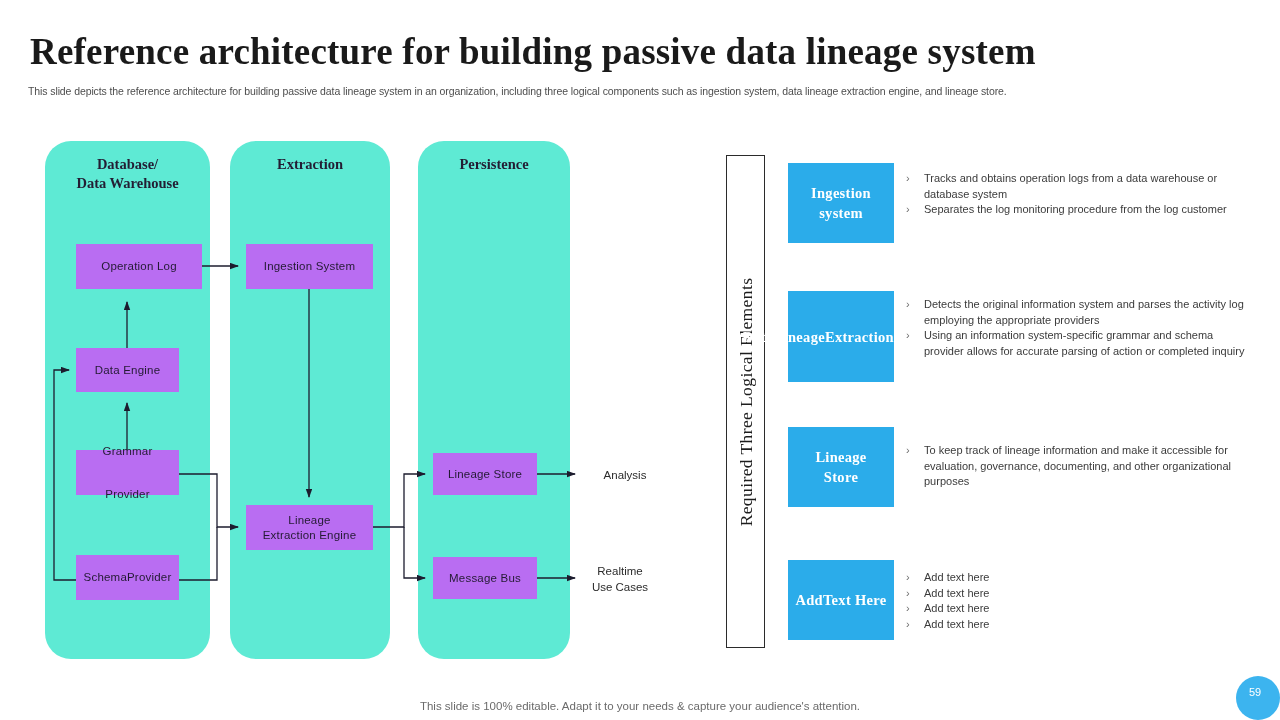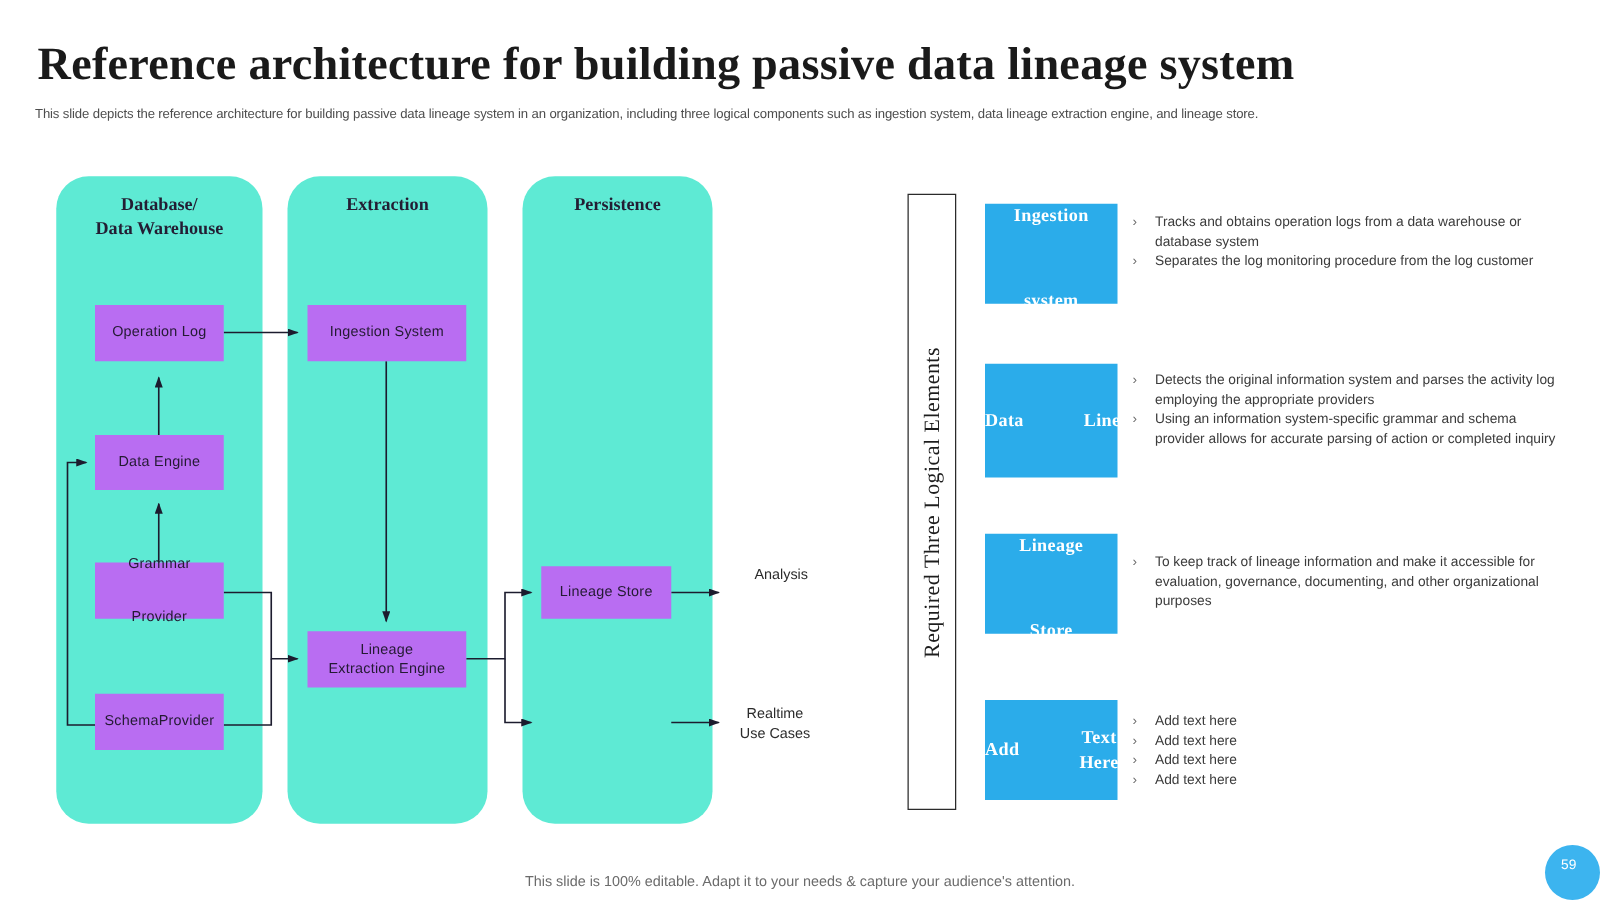--- a/index.html
+++ b/index.html
@@ -76,26 +76,25 @@
     font-family:"Liberation Serif", serif;
     font-size:17.5px; color:#1d1d1d; letter-spacing:0.4px;
   }
 
   .element-row { position:absolute; left:88px; width:470px; }
   .chip {
     position:absolute; left:0; top:0;
     width:106px;
     background:#2bacea;
     color:#ffffff;
-    display:flex; align-items:center; justify-content:space-between;
+    display:flex; align-items:center; justify-content:center;
     text-align:center;
     font-family:"Liberation Serif", serif;
     font-weight:700; font-size:14.5px; line-height:20px;
     letter-spacing:0.3px;
-    gap:48px;
   }
   .bullets { position:absolute; left:118px; top:0; width:348px; }
   .bullet {
     display:flex; align-items:flex-start;
     font-size:11px; color:#3b3b3b; line-height:15.5px;
     margin-bottom:0px;
   }
   .bullet .marker {
     flex:0 0 18px; color:#6c6c6c; font-size:11px; line-height:15.5px;
   }
@@ -163,21 +162,21 @@
 
       <path d="M373,527 L404,527 L404,474 L425,474" marker-end="url(#ah)"></path>
       <path d="M404,527 L404,578 L425,578" marker-end="url(#ah)"></path>
 
       <line x1="537" y1="474" x2="575" y2="474" marker-end="url(#ah)"></line>
 
       <line x1="537" y1="578" x2="575" y2="578" marker-end="url(#ah)"></line>
     </g>
   </svg>
 
-  <div class="node" style="left:76px; top:244px; width:103px; height:45px;">
+  <div class="node" style="left:76px; top:244px; width:126px; height:45px;">
     <span>Operation Log</span>
   </div>
   <div class="node" style="left:76px; top:348px; width:103px; height:44px;">
     <span>Data Engine</span>
   </div>
   <div class="node" style="left:76px; top:450px; width:103px; height:45px; flex-direction:column;gap:28px;">
     <span>Grammar</span>
     <span>Provider</span>
   </div>
   <div class="node" style="left:76px; top:555px; width:103px; height:45px; flex-direction:row;">
@@ -189,22 +188,25 @@
     <span>Ingestion System</span>
   </div>
   <div class="node" style="left:246px; top:505px; width:127px; height:45px; flex-direction:column;">
     <span>Lineage</span>
     <span>Extraction Engine</span>
   </div>
 
   <div class="node" style="left:433px; top:453px; width:104px; height:42px;">
     <span>Lineage Store</span>
   </div>
-
-  <div class="flow-label" style="left:580px; top:452px; width:90px;">
+  <div class="node" style="left:433px; top:557px; width:104px; height:42px;">
+    <span>Message Bus</span>
+  </div>
+
+  <div class="flow-label" style="left:580px; top:467px; width:90px;">
     <span>Analysis</span>
   </div>
   <div class="flow-label" style="left:575px; top:563px; width:90px;">
     <div>Realtime</div>
     <div>Use Cases</div>
   </div>
 </div>
 
 <div id="right-panel">
 

